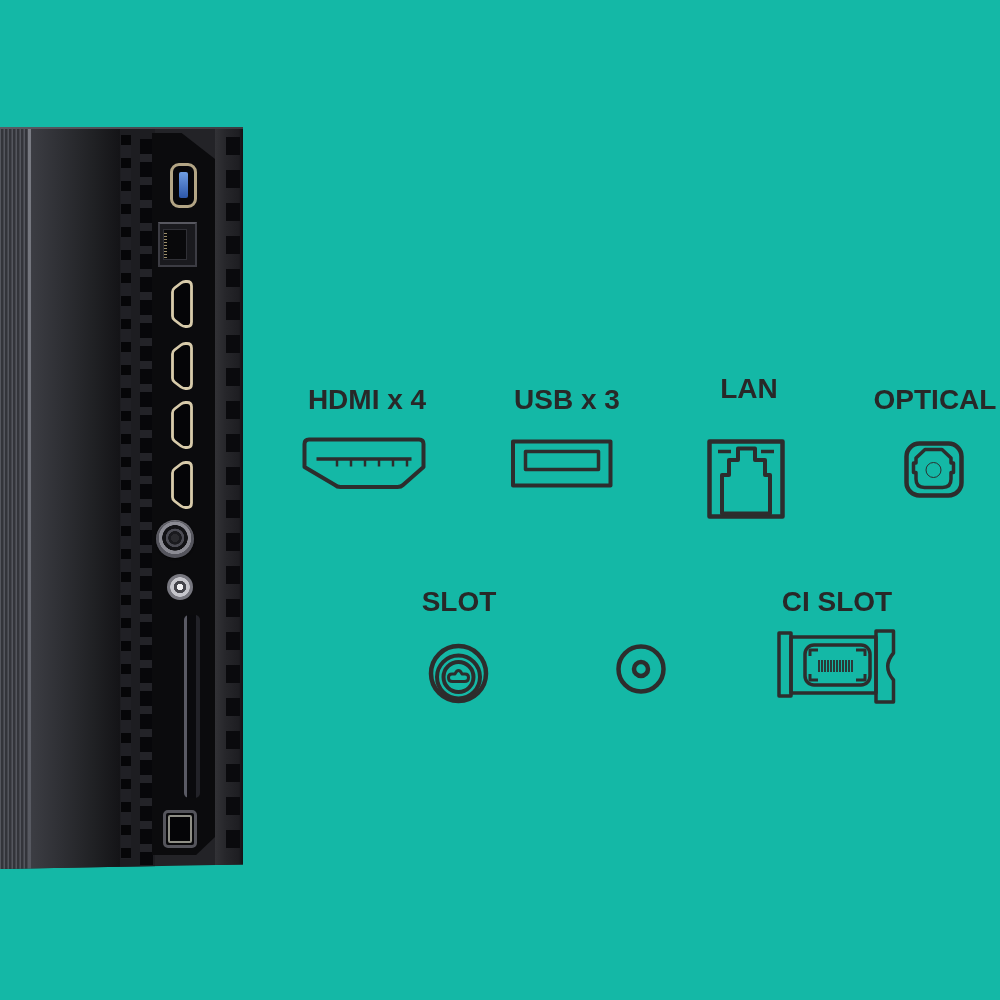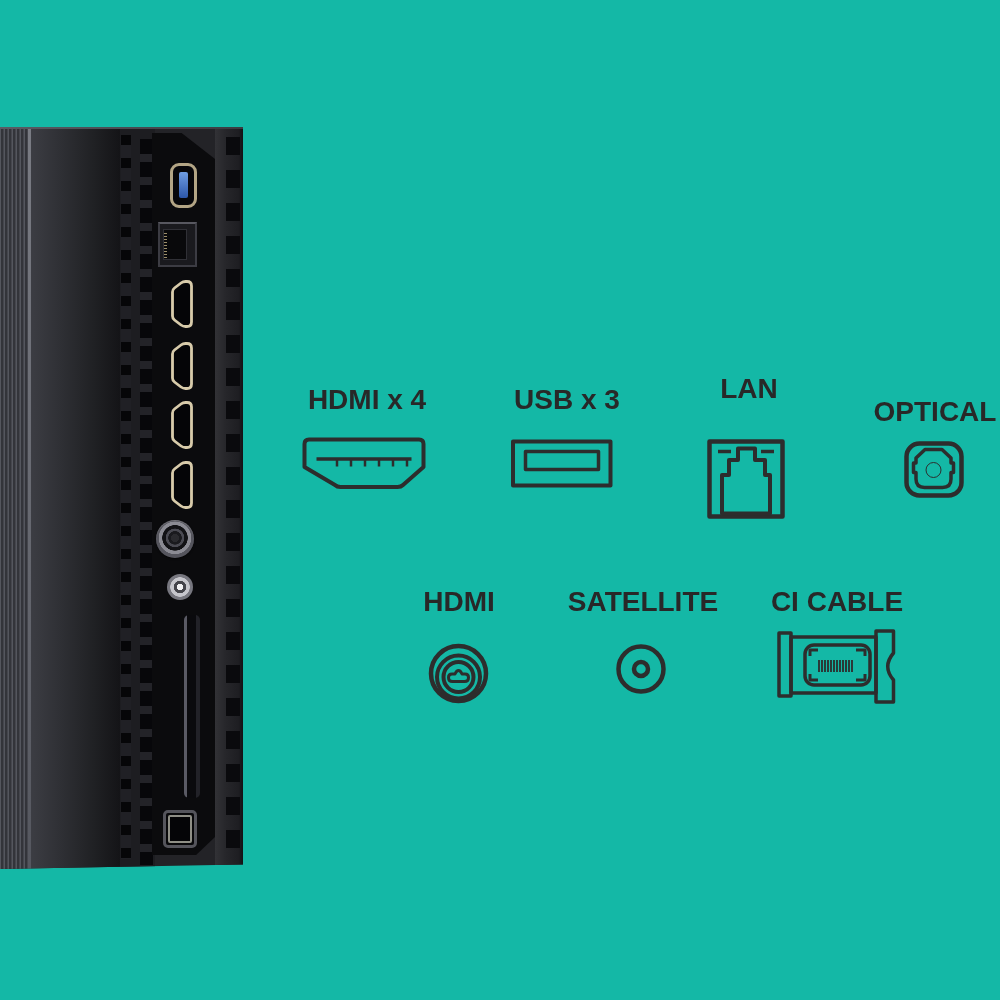--- a/index.html
+++ b/index.html
@@ -49,21 +49,21 @@
       background:linear-gradient(90deg,#5a5a64 0 3px,#0a0a0d 3px 12px,#222228 12px);}
   .optical-port{left:11px;top:677px;width:34px;height:38px;border:3px solid #55555c;border-radius:5px;background:#08080a;}
   .optical-inner{left:2px;top:2px;right:2px;bottom:2px;border:2px solid #8f8f86;border-radius:2px;background:#050507;}
 
   
   .label{font-weight:bold;font-size:28px;line-height:28px;color:#282828;white-space:nowrap;
          transform:translateX(-50%);}
   .lb-hdmi{left:367px;top:386px}
   .lb-usb{left:567px;top:386px}
   .lb-lan{left:749px;top:375px}
-  .lb-optical{left:935px;top:398px}
+  .lb-optical{left:935px;top:386px}
   .lb-cable{left:459px;top:588px}
   .lb-sat{left:643px;top:588px}
   .lb-ci{left:837px;top:588px}
 
   .icon{overflow:visible;}
   #ic-hdmi{left:302px;top:437px;width:124px;height:53px}
   #ic-usb{left:511px;top:439px;width:102px;height:49px}
   #ic-lan{left:707px;top:439px;width:78px;height:80px}
   #ic-optical{left:904px;top:441px;width:60px;height:57px}
   #ic-cable{left:428px;top:643px;width:62px;height:62px}
@@ -112,23 +112,22 @@
         <div class="optical-inner"></div>
       </div>
     </div>
     <div class="tv-top-sheen"></div>
   </div>
 
   <div class="label lb-hdmi">HDMI x 4</div>
   <div class="label lb-usb">USB x 3</div>
   <div class="label lb-lan">LAN</div>
   <div class="label lb-optical">OPTICAL</div>
-  <div class="label lb-cable">HDMI</div>
-  <div class="label lb-sat">SATELLITE</div>
-  <div class="label lb-ci">CI CABLE</div>
+  <div class="label lb-cable">SLOT</div>
+  <div class="label lb-ci">CI SLOT</div>
 
   <svg id="ic-hdmi" class="icon" viewBox="0 0 124 53">
     <path d="M7 2.5 H117 Q121.5 2.5 121.5 7 V30 L101 48 Q99 50 95.5 50 H38.5 Q35 50 33 48 L2.5 30 V7 Q2.5 2.5 7 2.5 Z" stroke-width="4"></path>
     <path d="M14.5 22 H109.5" stroke-width="3.5"></path>
     <path d="M35 22 V29.5 M49 22 V29.5 M63 22 V29.5 M77 22 V29.5 M91 22 V29.5 M105 22 V29.5" stroke-width="2.5"></path>
   </svg>
 
   <svg id="ic-usb" class="icon" viewBox="0 0 102 49">
     <rect x="2" y="2.5" width="97.5" height="44" stroke-width="4"></rect>
     <rect x="14.5" y="12.5" width="73" height="18" stroke-width="3.5"></rect>

